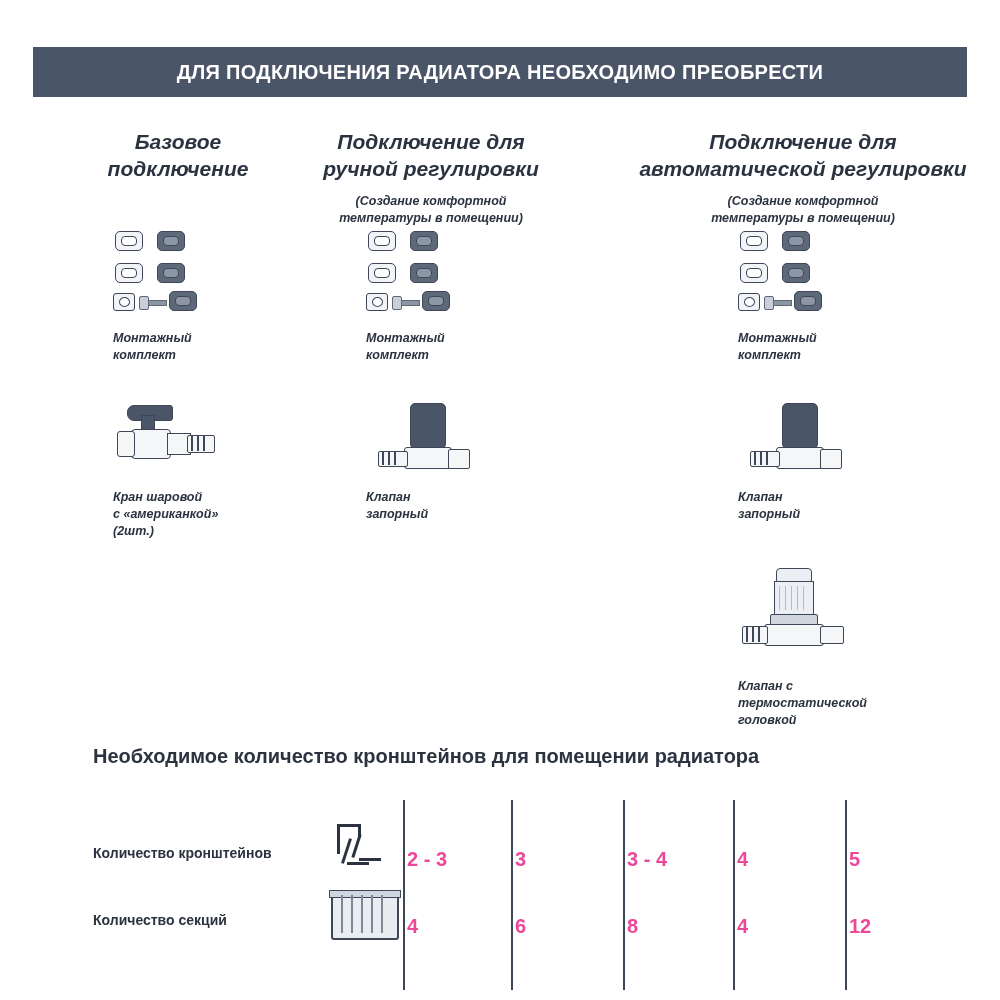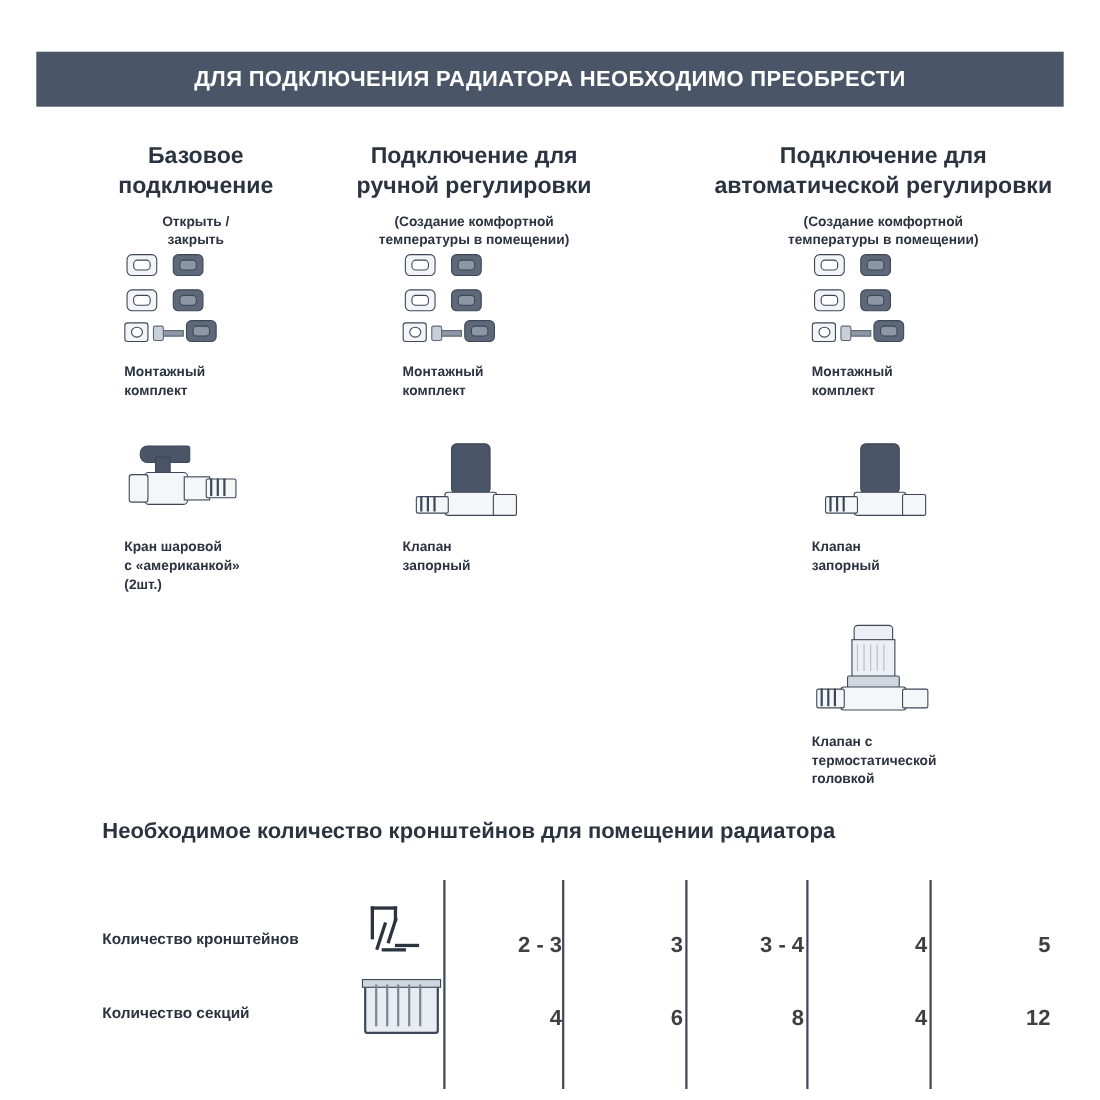--- a/index.html
+++ b/index.html
@@ -43,20 +43,21 @@
   
   .columns {
     position: absolute;
     left: 33px;
     top: 128px;
     width: 934px;
   }
   .col {
     position: absolute;
     top: 0;
+    font-style: italic;
   }
   .col-1 { left: 30px;  width: 230px; }
   .col-2 { left: 258px; width: 280px; }
   .col-3 { left: 600px; width: 340px; }
 
   .col-title {
     text-align: center;
     font-size: 21px;
     font-weight: bold;
     line-height: 1.3;
@@ -214,22 +215,22 @@
     left: 60px;
     font-size: 14px;
     font-weight: bold;
     color: #2b3340;
     width: 240px;
   }
   .cell {
     position: absolute;
     font-size: 20px;
     font-weight: bold;
-    color: #404040;
-    text-align: right;
+    color: #ec4899;
+    text-align: left;
     width: 100px;
   }
 
   
   .bracket {
     position: absolute;
     width: 58px; height: 52px;
   }
   .bracket i {
     position: absolute;
@@ -266,22 +267,20 @@
 
   <div class="header-bar">
     <div class="header-title">ДЛЯ ПОДКЛЮЧЕНИЯ РАДИАТОРА НЕОБХОДИМО ПРЕОБРЕСТИ</div>
   </div>
 
   <div class="columns">
 
     <div class="col col-1">
       <div class="col-title">Базовое
 подключение</div>
-      <div class="col-sub">Открыть /
-закрыть</div>
 
       <div class="item" style="left:50px; top:100px;">
         <div class="kit">
           <div class="nut" style="left:0px;  top:0px;">
               <div class="body"></div>
               <div class="inner"></div>
             </div>
           <div class="nut dark" style="left:42px; top:0px;">
               <div class="body"></div>
               <div class="inner"></div>
@@ -453,21 +452,21 @@
           <div class="stripe" style="left:59px; top:18px; width:1.4px; height:24px; background:#aab3bf;"></div>
           <div class="stripe" style="left:65px; top:18px; width:1.4px; height:24px; background:#aab3bf;"></div>
           <div class="v-body" style="left:32px; top:46px; width:46px; height:12px; border-radius:2px; background:#cfd6de;"></div>
           <div class="v-body" style="left:26px; top:56px; width:58px; height:20px; border-radius:3px;"></div>
           <div class="v-body" style="left:4px; top:58px; width:24px; height:16px; border-radius:2px;"></div>
           <div class="v-line" style="left:8px; top:58px; width:1.5px; height:16px;"></div>
           <div class="v-line" style="left:14px; top:58px; width:1.5px; height:16px;"></div>
           <div class="v-line" style="left:20px; top:58px; width:1.5px; height:16px;"></div>
           <div class="v-body" style="left:82px; top:58px; width:22px; height:16px; border-radius:2px;"></div>
         </div>
-        <div class="item-caption" style="margin-top:8px;">Клапан с
+        <div class="item-caption" style="margin-top:20px;">Клапан с
 термостатической
 головкой</div>
       </div>
     </div>
   </div>
 
   <div class="table-wrap">
     <div class="table-title">Необходимое количество кронштейнов для помещении радиатора</div>
 
     <div class="grid">

